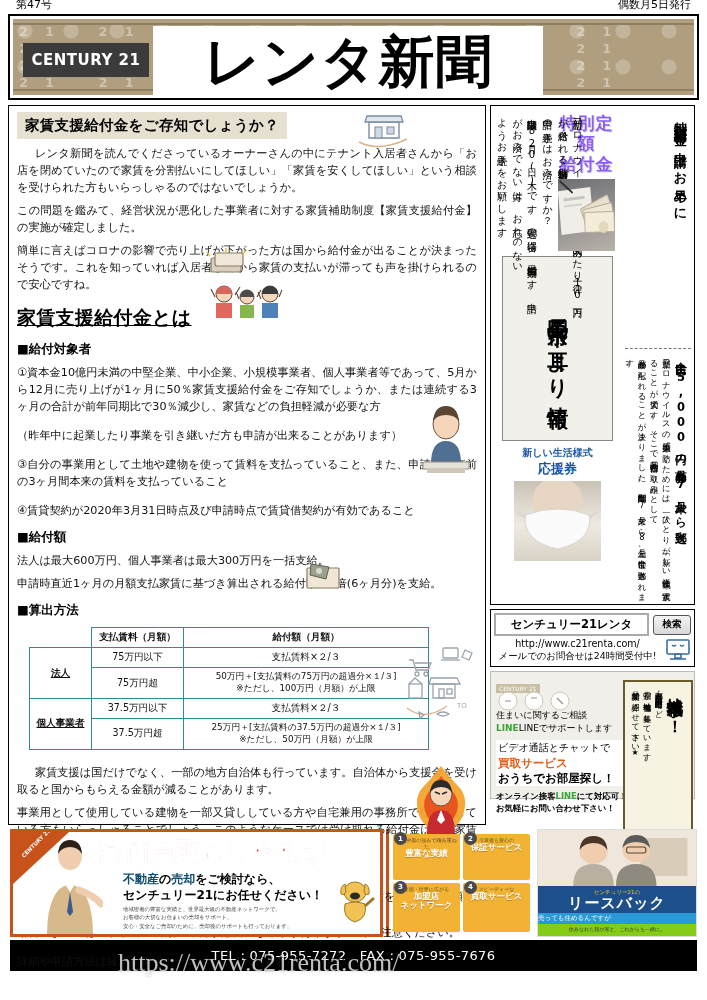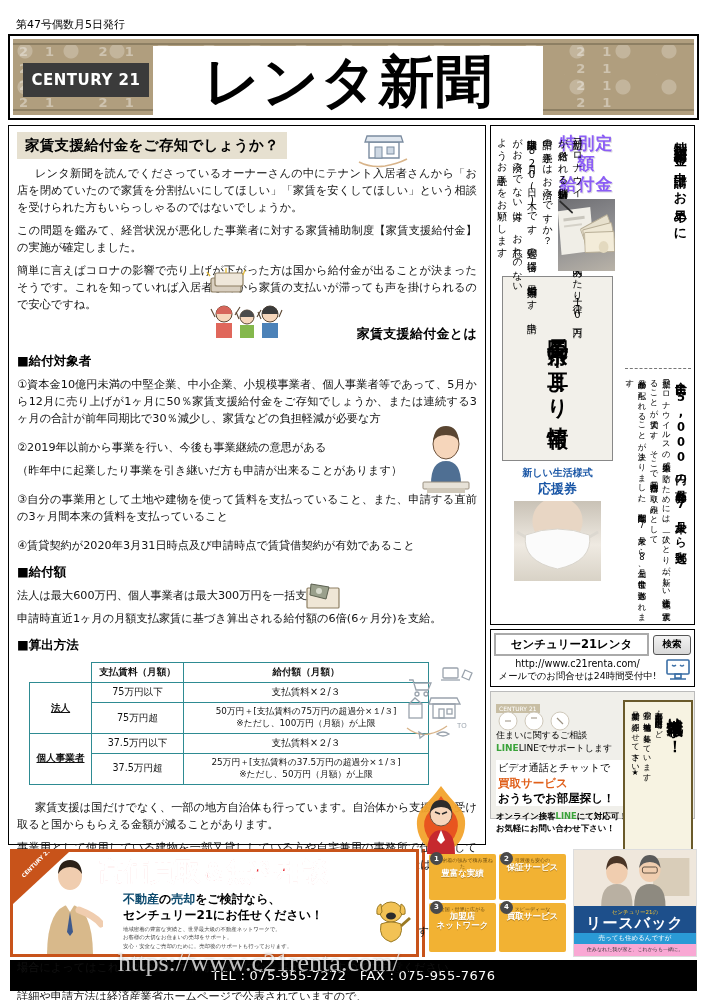--- a/index.html
+++ b/index.html
@@ -6,22 +6,22 @@
   body {
     width: 707px; height: 1000px;
     background: #fff;
     font-family: "DejaVu Sans", "Liberation Sans", sans-serif;
     overflow: hidden;
     position: relative;
   }
   .page { width: 707px; height: 1000px; position: relative; padding: 0 8px; }
 
   
-  .topbar { display: flex; justify-content: flex-start; align-items: flex-end;
-            height: 34px; padding: 8px 8px 2px 8px; font-size: 11px; color: #000; }
+  .topbar { display: flex; justify-content: space-between; align-items: flex-end;
+            height: 14px; padding: 8px 8px 2px 8px; font-size: 11px; color: #000; }
 
   
   .masthead-wrap { border: 2px solid #000; padding: 3px; height: 86px; }
   .masthead { position: relative; height: 100%;
               background: #b09e7e; overflow: hidden; }
   .mast-pattern { position: absolute; inset: 0;
     background-image:
       radial-gradient(circle at 12px 12px, rgba(255,255,255,.28) 0 7px, transparent 8px),
       radial-gradient(circle at 52px 40px, rgba(255,255,255,.28) 0 7px, transparent 8px);
     background-size: 46px 36px; opacity: .85; }
@@ -42,22 +42,22 @@
   
   .body-grid { display: flex; gap: 4px; margin-top: 5px; height: 720px; }
   .col-left { width: 478px; border: 1px solid #000; padding: 6px 8px 4px 8px; position: relative; }
   .col-right { width: 205px; position: relative; }
 
   
   .hl-head { background:#e6e0d0; display:inline-block; padding: 4px 8px;
              font-size: 14.5px; font-weight: bold; letter-spacing:.3px; }
   .p { font-size: 11.2px; line-height: 1.52; color:#111; margin-top: 6px; text-align: justify; }
   .p.ind { text-indent: 1.6em; }
-  .sec-title { font-size: 13px; font-weight: bold; 
-               margin-top: 12px; letter-spacing:.3px;text-align:right; }
+  .sec-title { font-size: 19px; font-weight: bold; text-decoration: underline;
+               margin-top: 12px; letter-spacing:.3px; }
   .sub { font-size: 12.5px; font-weight: bold; margin-top: 10px; }
   .gap { height: 6px; }
 
   
   .ill { position: absolute; }
 
   
   table.calc { width: 400px; margin: 8px 0 0 12px; border-collapse: collapse;
                font-size: 9.6px; color:#111; }
   table.calc td, table.calc th { border: 1px solid #2e8b92; text-align:center;
@@ -138,26 +138,26 @@
   .ad-badges { width: 148px; border-left: 3px solid #c8531a; background:#fff;
                display:grid; grid-template-columns: 1fr 1fr; gap:3px; padding: 5px 4px; }
   .badge { background:#f2b233; border-radius:2px; text-align:center; padding: 3px 1px;
            position:relative; }
   .badge .num { position:absolute; left:1px; top:-2px; width:13px; height:13px; border-radius:50%;
                 background:#4a4a4a; color:#fff; font-size:7px; display:flex;
                 align-items:center; justify-content:center; font-weight:bold; }
   .badge .cap { font-size: 5px; color:#6b4c12; }
   .badge .main { font-size: 8.5px; font-weight:bold; color:#fff;
                  text-shadow: 0 1px 0 #b8821c; line-height:1.15; }
-  .ad-lease { width: 124px; border: 1px solid #ddd; background:#f9a8d4; position:relative; overflow:hidden; }
+  .ad-lease { width: 160px; border: 1px solid #ddd; background:#84cc16; position:relative; overflow:hidden; }
   .lease-photo { height: 56px; background: linear-gradient(170deg,#cdbfae,#efe7dc); }
   .lease-band { background:#1d4f8b; text-align:center; padding: 3px 0 2px 0; }
   .lease-band .s { color:#f2c230; font-size:5.5px; }
   .lease-band .t { color:#fff; font-size: 15px; font-weight:bold; letter-spacing:1px; line-height:1; }
-  .lease-sub { background:#2a9ad6; color:#fff; font-size:6.5px; text-align:center; padding:1px 12px; }
+  .lease-sub { background:#2a9ad6; color:#fff; font-size:6.5px; padding:1px 0; }
   .lease-foot { font-size:5px; text-align:center; color:#333; padding:2px 1px; }
 
   
   .footer { margin: 3px 2px 0 2px; background:#000; color:#fff; text-align:center;
             padding: 5px 0 6px 0; }
   .footer .l1 { font-size: 11px; letter-spacing:.2px; }
   .footer .l2 { font-size: 13px; margin-top: 2px; letter-spacing: .4px; }
 
   .watermark { position:absolute; left: 118px; top: 948px; font-family:"Liberation Serif", serif;
                font-size: 26px; color: rgba(255,255,255,.75); text-shadow: 0 0 3px rgba(0,0,0,.35);
@@ -228,21 +228,20 @@
         <circle cx="38" cy="16" r="7" fill="#f6d6bb" stroke="#5a4632" stroke-width="1"></circle>
         <path d="M31 16 a7 7 0 0 1 14 0 z" fill="#4b4b4b"></path>
         <rect x="31" y="24" width="14" height="13" fill="#84b84c"></rect>
         <circle cx="61" cy="13" r="8" fill="#f6d6bb" stroke="#5a4632" stroke-width="1"></circle>
         <path d="M53 13 a8 8 0 0 1 16 0 z" fill="#3b3b3b"></path>
         <rect x="53" y="22" width="16" height="15" fill="#4c82b8"></rect>
       </svg>
 
       <div class="p">①資本金10億円未満の中堅企業、中小企業、小規模事業者、個人事業者等であって、5月から12月に売り上げが1ヶ月に50％家賃支援給付金をご存知でしょうか、または連続する3ヶ月の合計が前年同期比で30％減少し、家賃などの負担軽減が必要な方</div>
       <div class="gap"></div>
-      <div class="p">②2019年以前から事業を行い、今後も事業継続の意思がある</div>
       <div class="p">（昨年中に起業したり事業を引き継いだ方も申請が出来ることがあります）</div>
       <div class="gap"></div>
       <div class="p">③自分の事業用として土地や建物を使って賃料を支払っていること、また、申請する直前の3ヶ月間本来の賃料を支払っていること</div>
       <div class="gap"></div>
       <div class="p">④賃貸契約が2020年3月31日時点及び申請時点で賃貸借契約が有効であること</div>
 
       
       <svg class="ill" style="right:10px; top:298px;" width="58" height="72" viewBox="0 0 58 72">
         <ellipse cx="29" cy="20" rx="13" ry="15" fill="#f6d6bb" stroke="#6b513b" stroke-width="1"></ellipse>
         <path d="M16 18 q1 -16 13 -16 q12 0 13 16 q-3 -7 -13 -7 q-10 0 -13 7z" fill="#5a4632"></path>

